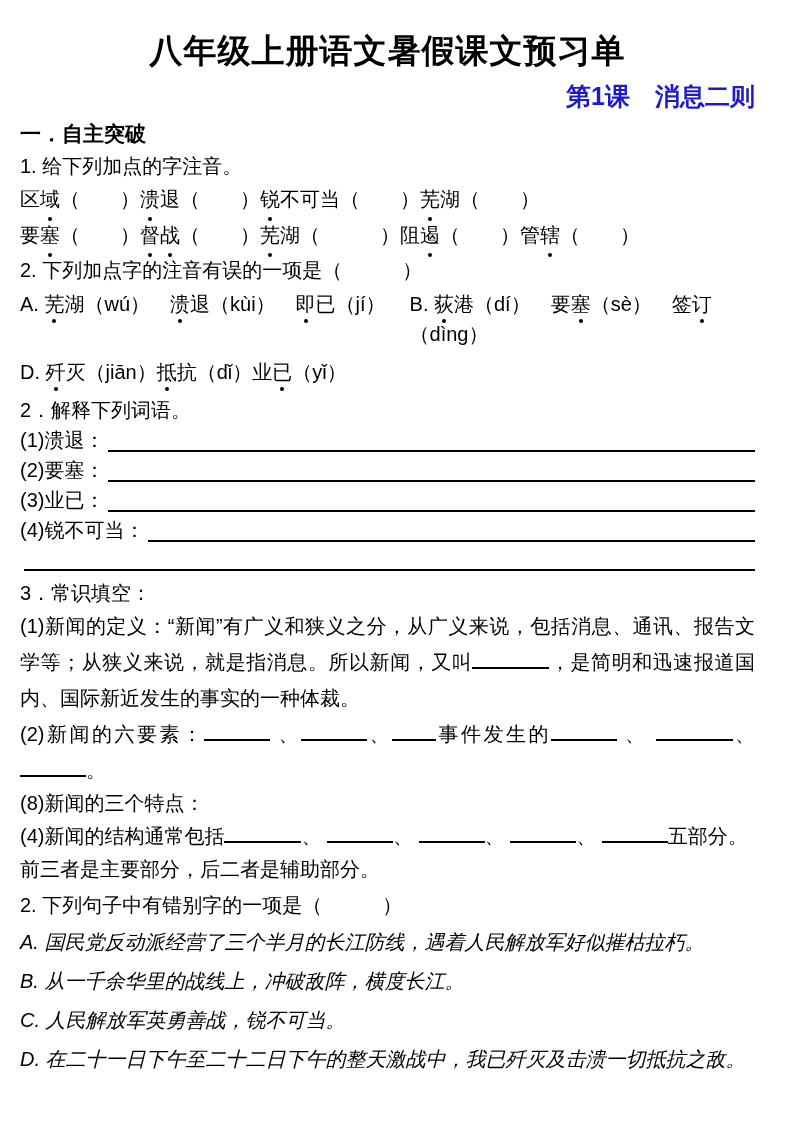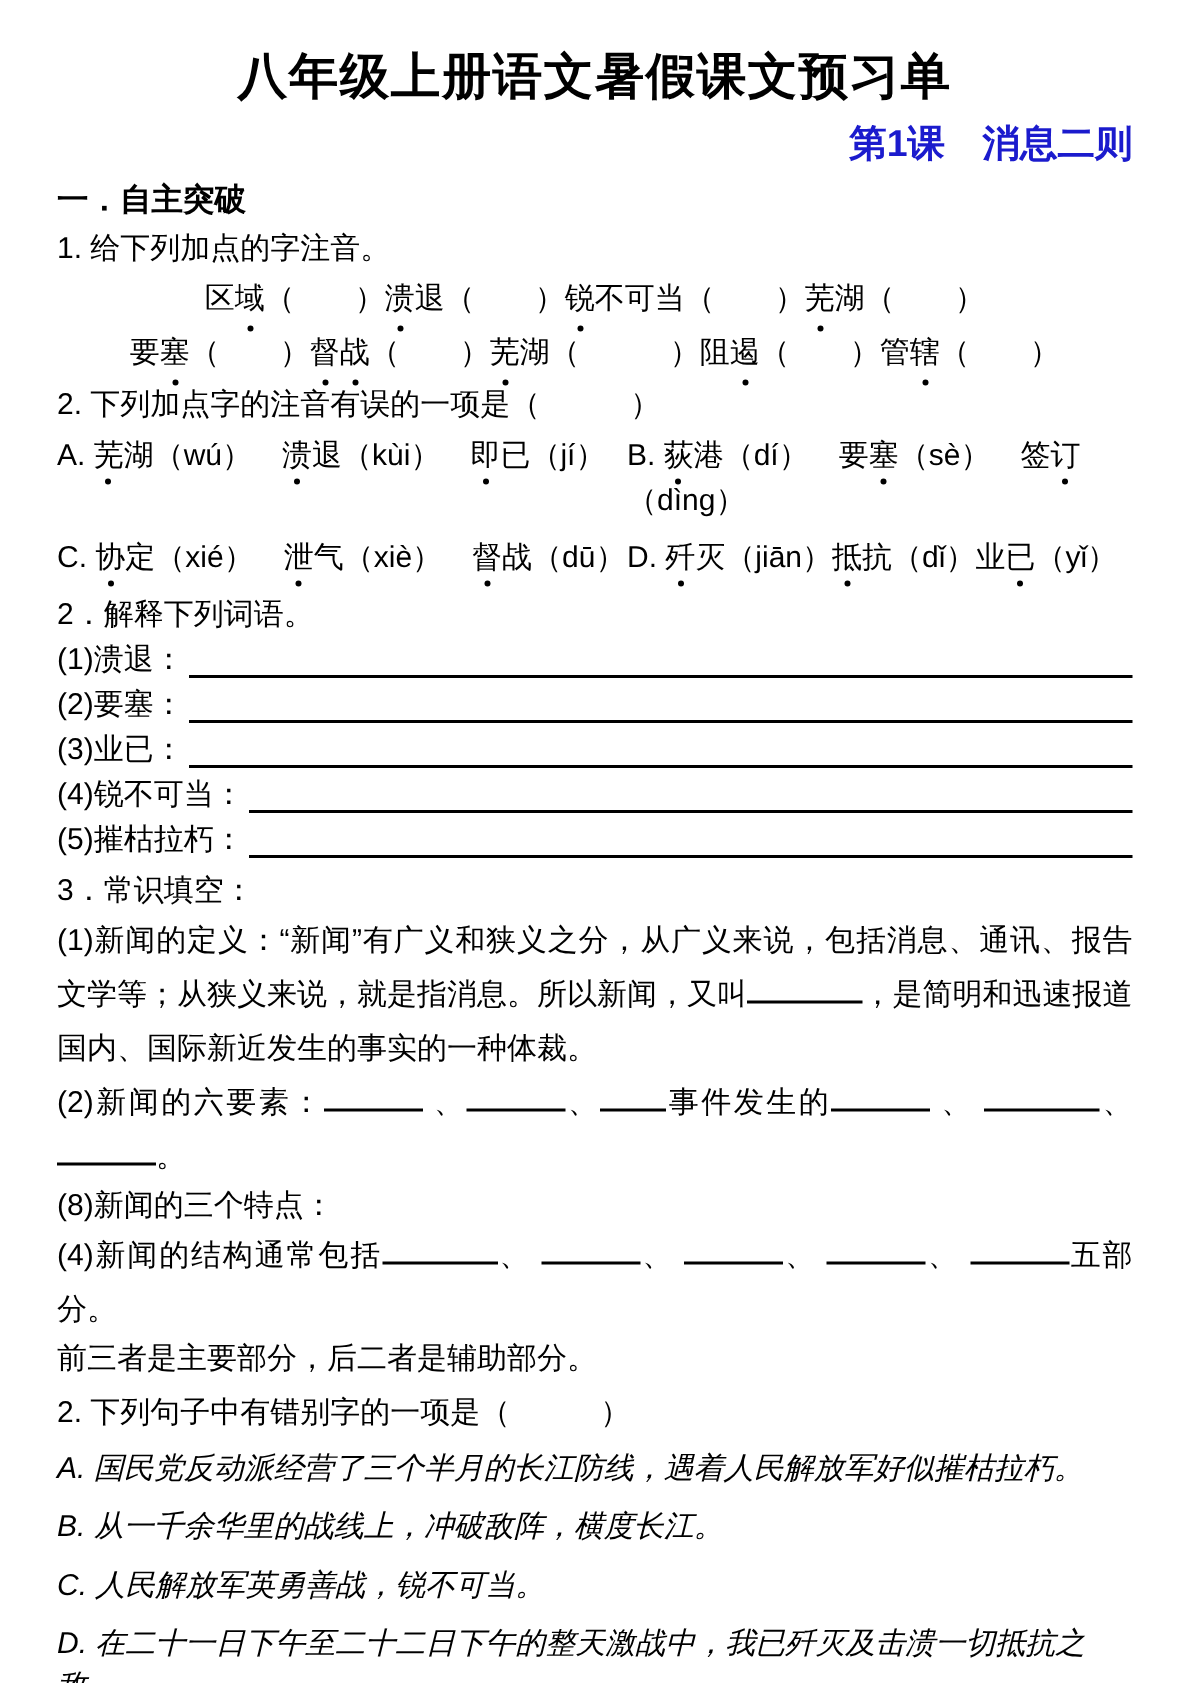--- a/index.html
+++ b/index.html
@@ -1,32 +1,32 @@
 <!DOCTYPE html>
 <html style="--accent: #1b1bcd;"><head>
 <meta charset="utf-8">
 <style>
   html,body{margin:0;padding:0;background:#ffffff;}
   body{
     width:793px;height:1122px;overflow:hidden;
     font-family:"Liberation Sans","DejaVu Sans",sans-serif;
     color:#000;
   }
-  .page{box-sizing:border-box;width:793px;height:848px;padding:30px 38px 0 38px;background:#fff;}
+  .page{box-sizing:border-box;width:793px;height:848px;padding:30px 38px 0 20px;background:#fff;}
   .title{
     font-size:33px;font-weight:bold;text-align:center;
     margin:0 0 10px 0;line-height:1.25;letter-spacing:1px;
   }
   .lesson{
     font-size:25px;font-weight:bold;text-align:right;
     margin:0 0 10px 0;line-height:1.2;color:var(--accent,#1b1bcd);
   }
   .sec-head{font-size:21px;font-weight:bold;line-height:26px;margin:0 0 4px 0;}
   .line{font-size:20px;line-height:30px;}
-  .prow{display:flex;justify-content:center;font-size:20px;line-height:36px;white-space:nowrap;}
+  .prow{display:flex;justify-content:flex-start;font-size:20px;line-height:36px;white-space:nowrap;}
   .grid2{display:grid;grid-template-columns:53% 47%;font-size:20px;line-height:30px;row-gap:8px;margin-top:4px;}
   .mt2{margin-top:2px;}.mt4{margin-top:4px;}.mt6{margin-top:6px;}.mt8{margin-top:8px;}
   .def{display:flex;font-size:20px;line-height:30px;align-items:flex-end;}
   .def .lbl{white-space:nowrap;}
   .fill{flex:1 1 auto;border-bottom:2px solid #000;height:24px;margin-left:4px;margin-bottom:3px;}
   .para{font-size:20px;line-height:36px;text-align:justify;}
   .row3{display:flex;justify-content:space-between;font-size:20px;line-height:30px;white-space:nowrap;}
   .opt{font-size:20px;line-height:28px;margin-bottom:11px;font-style:italic;}
   
   .dt{position:relative;display:inline-block;}
@@ -60,21 +60,20 @@
     <span><span class="dt">督</span><span class="dt">战</span>（　　）</span>
     <span><span class="dt">芜</span>湖（　　　）</span>
     <span>阻<span class="dt">遏</span>（　　）</span>
     <span>管<span class="dt">辖</span>（　　）</span>
   </div>
 
   <div class="line mt2">2. 下列加点字的注音有误的一项是（　　　）</div>
   <div class="grid2">
     <span>A. <span class="dt">芜</span>湖（wú）　<span class="dt">溃</span>退（kùi）　<span class="dt">即</span>已（jí）</span>
     <span>B. <span class="dt">荻</span>港（dí）　要<span class="dt">塞</span>（sè）　签<span class="dt">订</span>（dìng）</span>
-    <span>C. <span class="dt">协</span>定（xié）　<span class="dt">泄</span>气（xiè）　<span class="dt">督</span>战（dū）</span>
     <span>D. <span class="dt">歼</span>灭（jiān）<span class="dt">抵</span>抗（dǐ）业<span class="dt">已</span>（yǐ）</span>
   </div>
 
   <div class="line mt8">2．解释下列词语。</div>
   <div class="def">
     <span class="lbl">(1)溃退：</span>
     <span class="fill"></span>
   </div>
   <div class="def">
     <span class="lbl">(2)要塞：</span>
@@ -82,21 +81,20 @@
   </div>
   <div class="def">
     <span class="lbl">(3)业已：</span>
     <span class="fill"></span>
   </div>
   <div class="def">
     <span class="lbl">(4)锐不可当：</span>
     <span class="fill"></span>
   </div>
   <div class="def">
-    <span class="lbl">(5)摧枯拉朽：</span>
     <span class="fill"></span>
   </div>
 
   <div class="line mt4">3．常识填空：</div>
   <div class="para">(1)新闻的定义：“新闻”有广义和狭义之分，从广义来说，包括消息、通讯、报告文学等；从狭义来说，就是指消息。所以新闻，又叫<span class="bl" style="width: 3.85em;"></span>，是简明和迅速报道国内、国际新近发生的事实的一种体裁。</div>
   <div class="para">(2)新闻的六要素：<span class="bl" style="width: 3.3em;"></span> 、<span class="bl" style="width: 3.3em;"></span>、<span class="bl" style="width: 2.2em;"></span>事件发生的<span class="bl" style="width: 3.3em;"></span> 、 <span class="bl" style="width: 3.85em;"></span>、<span class="bl" style="width: 3.3em;"></span>。</div>
   <div class="line">(8)新闻的三个特点：</div>
   <div class="para">(4)新闻的结构通常包括<span class="bl" style="width: 3.85em;"></span>、 <span class="bl" style="width: 3.3em;"></span>、 <span class="bl" style="width: 3.3em;"></span>、 <span class="bl" style="width: 3.3em;"></span>、 <span class="bl" style="width: 3.3em;"></span>五部分。</div>
   <div class="line">前三者是主要部分，后二者是辅助部分。</div>
 

